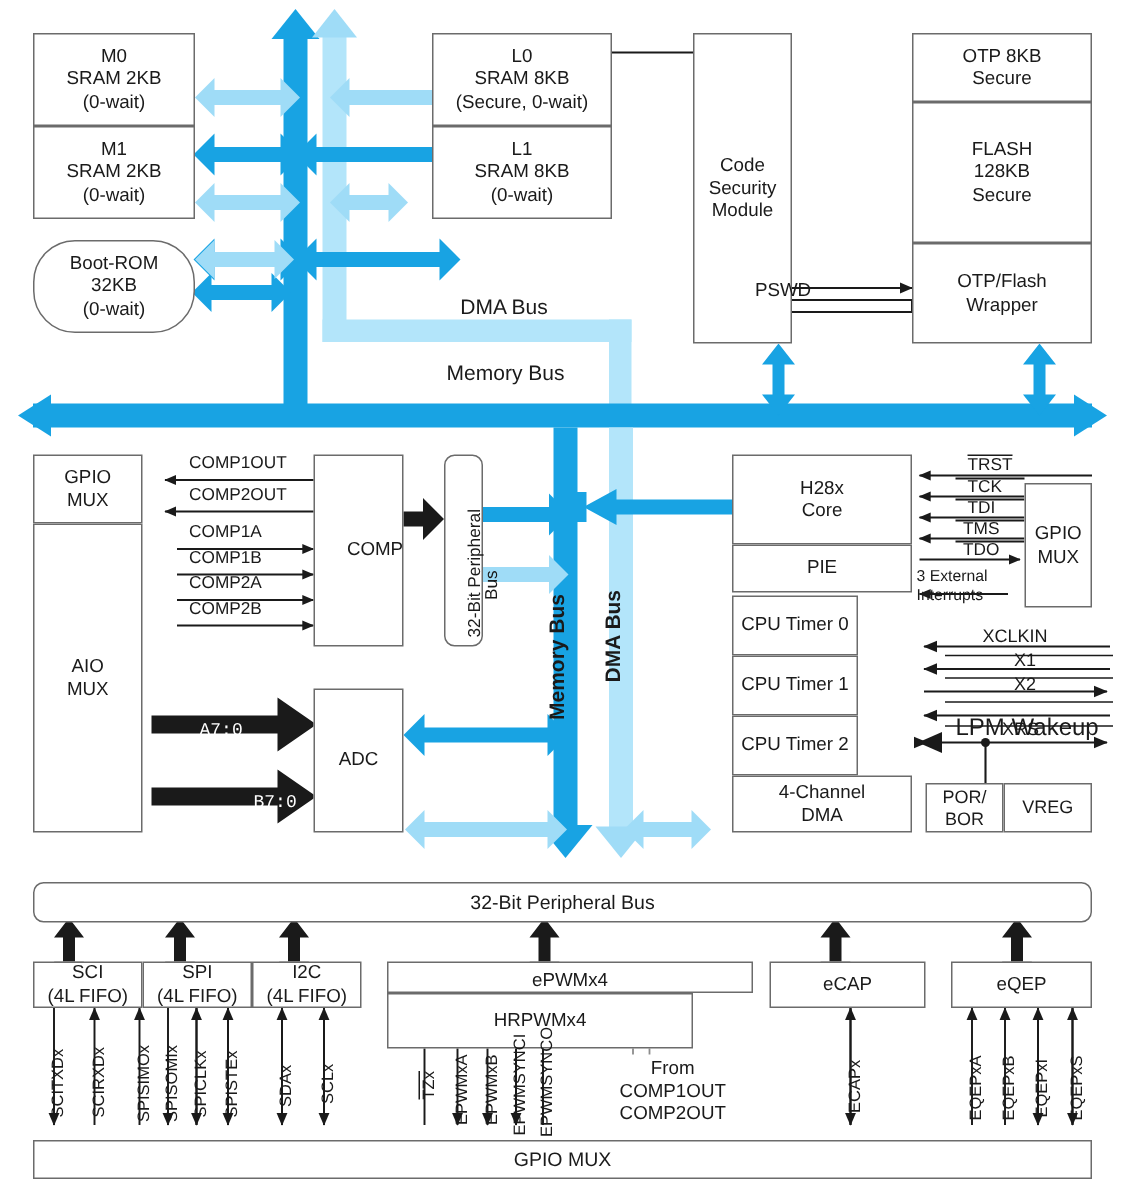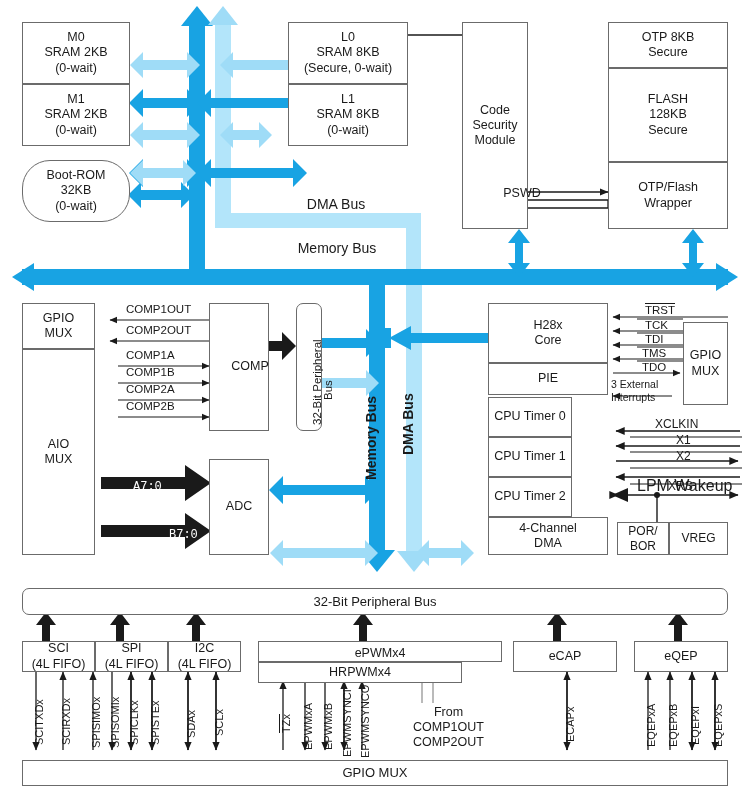--- a/index.html
+++ b/index.html
@@ -315,21 +315,21 @@
   <div class="box rounded" style="left:22px;top:588px;width:706px;height:27px;font-size:13px;"><span>32-Bit Peripheral Bus</span></div>
 
   <div class="box" style="left:22px;top:641px;width:73px;height:31px;"><span>SCI
 (4L FIFO)</span></div>
   <div class="box" style="left:95px;top:641px;width:73px;height:31px;"><span>SPI
 (4L FIFO)</span></div>
   <div class="box" style="left:168px;top:641px;width:73px;height:31px;"><span>I2C
 (4L FIFO)</span></div>
 
   <div class="box" style="left:258px;top:641px;width:244px;height:21px;align-items:flex-end;"><span>ePWMx4</span></div>
-  <div class="box" style="left:258px;top:662px;width:204px;height:21px;align-items:center;"><span>HRPWMx4</span></div>
+  <div class="box" style="left:258px;top:662px;width:204px;height:37px;align-items:center;"><span>HRPWMx4</span></div>
 
   <div class="box" style="left:634px;top:641px;width:94px;height:31px;"><span>eQEP</span></div>
   <div class="box" style="left:513px;top:641px;width:104px;height:31px;"><span>eCAP</span></div>
 
   <div class="box" style="left:22px;top:760px;width:706px;height:26px;font-size:13px;"><span>GPIO MUX</span></div>
 
   <div class="vert" style="left:33px;top:745px;">SCITXDx</div>
   <div class="vert" style="left:60px;top:745px;">SCIRXDx</div>
   <div class="vert" style="left:90px;top:748px;">SPISIMOx</div>
   <div class="vert" style="left:109px;top:748px;">SPISOMIx</div>

